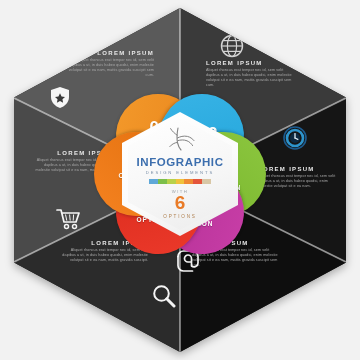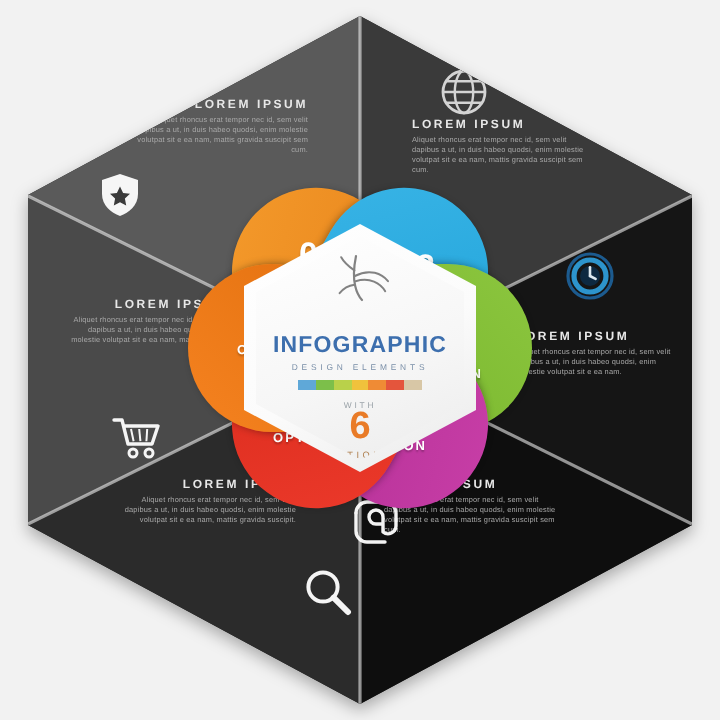--- a/index.html
+++ b/index.html
@@ -62,21 +62,21 @@
   .center-inner{
     position:absolute;left:6px;top:6px;right:6px;bottom:6px;
     -webkit-clip-path:polygon(50% 0%,100% 25%,100% 75%,50% 100%,0% 75%,0% 25%);
     clip-path:polygon(50% 0%,100% 25%,100% 75%,50% 100%,0% 75%,0% 25%);
     background:linear-gradient(160deg,#ffffff 0%,#f6f6f6 60%,#ececec 100%);
     display:flex;flex-direction:column;align-items:center;
   }
   .bird{margin-top:8px;opacity:.85;}
   .ig-title{
     font-size:11.5px;font-weight:bold;color:#3d6fae;letter-spacing:.6px;
-    margin-top:10px;
+    margin-top:0;
   }
   .ig-sub{
     font-size:4.2px;letter-spacing:1.9px;color:#7a8fa8;margin-top:2px;
   }
   .swatch{display:flex;margin-top:4px;width:62px;height:5px;}
   .swatch i{display:block;flex:1 1 auto;height:100%;}
   .with{font-size:4.2px;letter-spacing:1.4px;color:#9aa2a8;margin-top:5px;}
   .big6{font-size:19px;font-weight:bold;color:#e97b27;line-height:18px;margin-top:0px;}
   .opts{font-size:4.6px;letter-spacing:1.8px;color:#b08050;margin-top:2px;}
 

